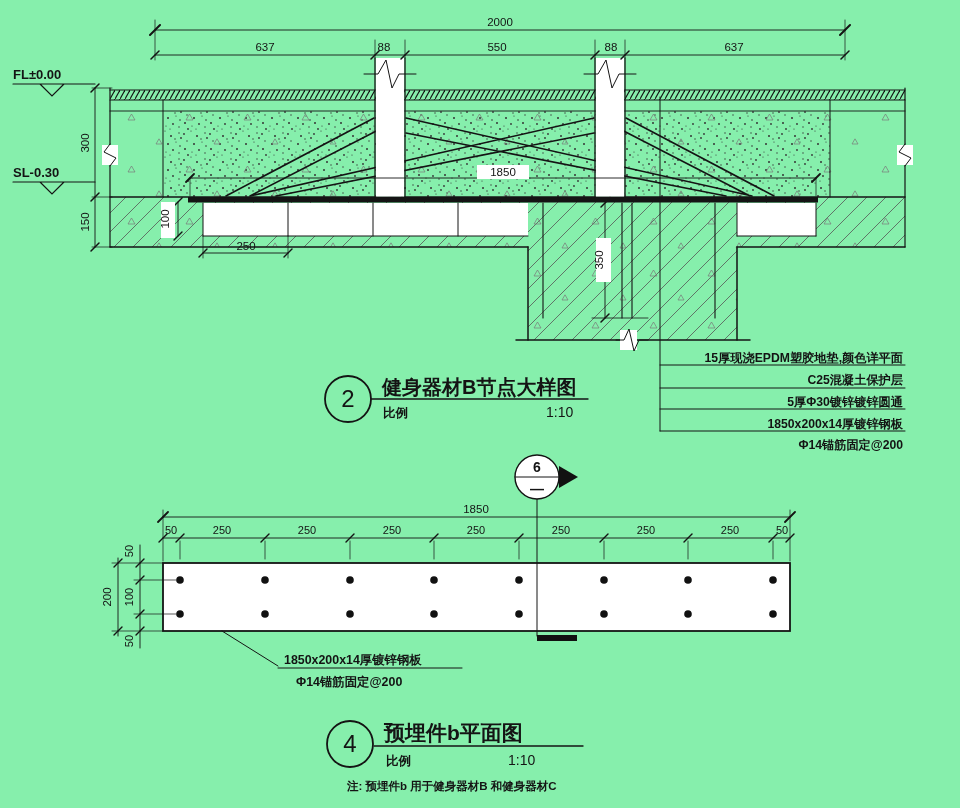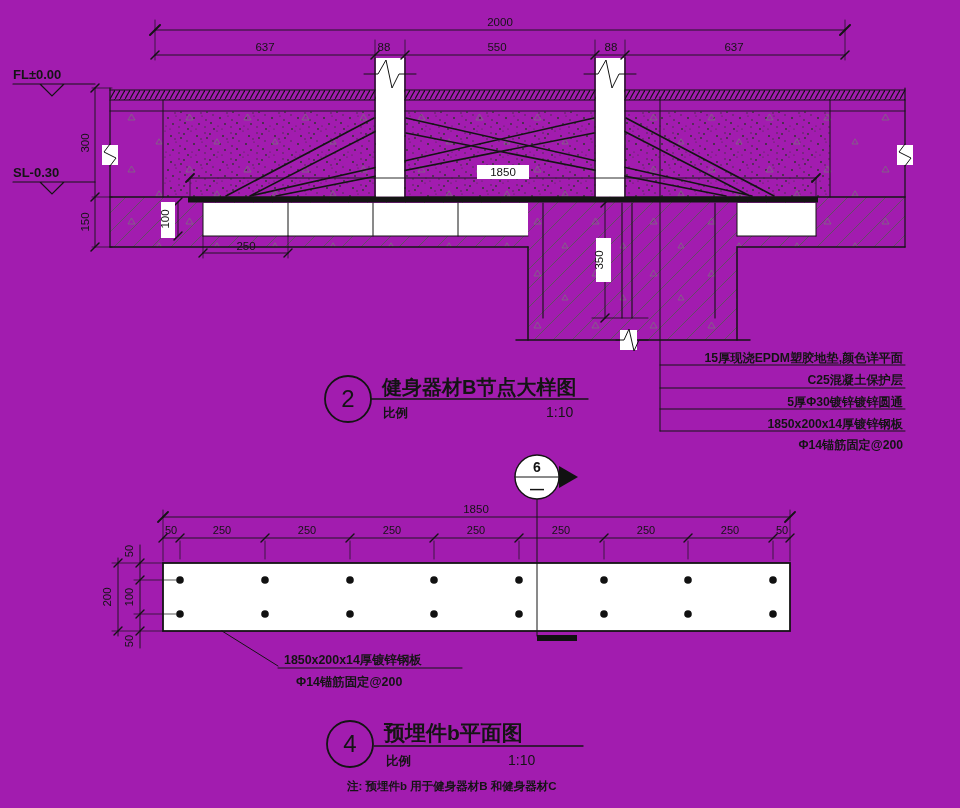--- a/index.html
+++ b/index.html
@@ -1,16 +1,16 @@
 <!DOCTYPE html>
 <html><head>
 <meta charset="utf-8">
 <style>
   html,body{margin:0;padding:0;background:#fff;}
-  .canvas{position:relative;width:960px;height:808px;background:#a21caf;overflow:hidden;}
+  .canvas{position:relative;width:960px;height:808px;background:#86efac;overflow:hidden;}
   svg{display:block;}
   text{font-family:"Liberation Sans","DejaVu Sans",sans-serif;fill:#141414;}
   .dim{font-size:11.5px;}
   .dimS{font-size:11px;}
   .lvl{font-size:13px;font-weight:bold;}
   .note{font-size:12.2px;font-weight:bold;}
   .callout{font-size:12.4px;font-weight:bold;}
   .titleBig{font-size:20px;font-weight:bold;}
   .titleNum{font-size:24px;}
   .scaleLbl{font-size:12.5px;font-weight:bold;}

